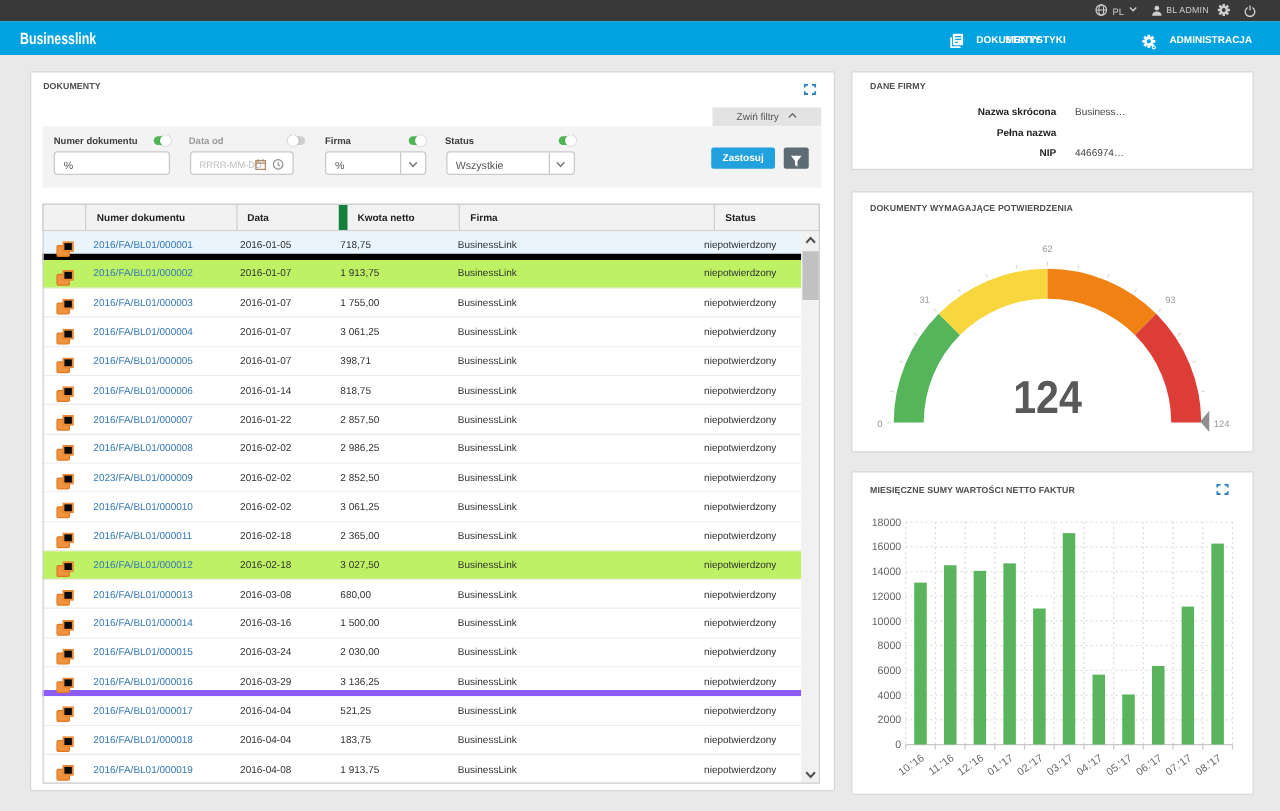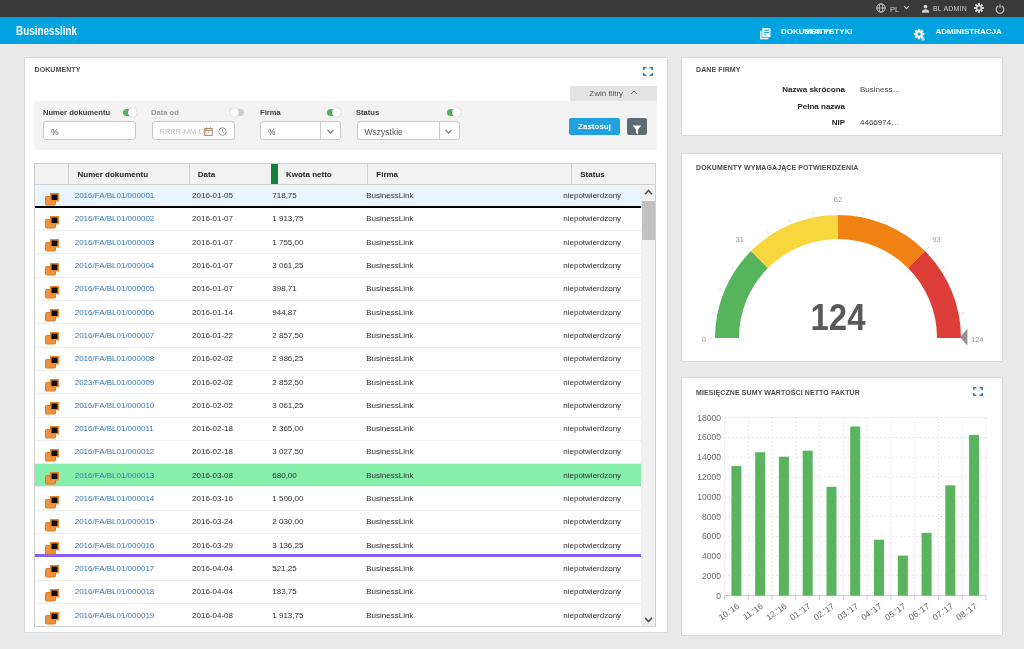--- a/index.html
+++ b/index.html
@@ -170,33 +170,33 @@
     </div>
 <div style="position:absolute;left:331.9px;top:0;width:204.0px;height:20px;border-left:1px solid #cfcfcf;box-sizing:border-box">
       <span style="position:absolute;left:8px;top:6px">Firma</span>
     </div>
 <div style="position:absolute;left:535.9px;top:0;width:85.3px;height:20px;border-left:1px solid #cfcfcf;box-sizing:border-box">
       <span style="position:absolute;left:8px;top:6px">Status</span>
     </div>
 </div>
 
 <div style="position:absolute;left:0;top:0;font-size:8px">
-<div style="position:absolute;left:34.4px;top:184.6px;width:606.2px;height:23.3px;background:#e9f4fd;border-bottom:2px solid #000000;box-sizing:border-box">
+<div style="position:absolute;left:34.4px;top:184.6px;width:606.2px;height:23.3px;background:#e9f4fd;border-bottom:5px solid #000000;box-sizing:border-box">
 <svg style="position:absolute;left:10.5px;top:8px" width="15" height="13" viewBox="0 0 15 13">
 <rect x="0.5" y="3.5" width="10" height="8.5" rx="1" fill="#f0923e" stroke="#e07820" stroke-width="1"></rect>
 <rect x="5.5" y="0.5" width="8" height="7.5" fill="#f0923e" stroke="#e88730" stroke-width="1"></rect>
 <rect x="6.5" y="1.5" width="6" height="5.5" fill="#0a0a0a"></rect>
 </svg>
 <div style="position:absolute;left:40.3px;top:6.5px;color:#3377b6">2016/FA/BL01/000001</div>
 <div style="position:absolute;left:157.7px;top:6.5px;color:#2f2f2f">2016-01-05</div>
 <div style="position:absolute;left:237.9px;top:6.5px;color:#2f2f2f">718,75</div>
 <div style="position:absolute;left:331.9px;top:6.5px;color:#2f2f2f">BusinessLink</div>
 <div style="position:absolute;left:528.9px;top:6.5px;color:#2f2f2f">niepotwierdzony</div>
 </div>
-<div style="position:absolute;left:34.4px;top:207.9px;width:606.2px;height:23.3px;background:#ffffff;border-bottom:1px solid #ececec;box-sizing:border-box">
+<div style="position:absolute;left:34.4px;top:207.9px;width:606.2px;height:23.3px;background:#bef264;border-bottom:1px solid #ececec;box-sizing:border-box">
 <svg style="position:absolute;left:10.5px;top:8px" width="15" height="13" viewBox="0 0 15 13">
 <rect x="0.5" y="3.5" width="10" height="8.5" rx="1" fill="#f0923e" stroke="#e07820" stroke-width="1"></rect>
 <rect x="5.5" y="0.5" width="8" height="7.5" fill="#f0923e" stroke="#e88730" stroke-width="1"></rect>
 <rect x="6.5" y="1.5" width="6" height="5.5" fill="#0a0a0a"></rect>
 </svg>
 <div style="position:absolute;left:40.3px;top:6.5px;color:#3377b6">2016/FA/BL01/000002</div>
 <div style="position:absolute;left:157.7px;top:6.5px;color:#2f2f2f">2016-01-07</div>
 <div style="position:absolute;left:237.9px;top:6.5px;color:#2f2f2f">1 913,75</div>
 <div style="position:absolute;left:331.9px;top:6.5px;color:#2f2f2f">BusinessLink</div>
 <div style="position:absolute;left:528.9px;top:6.5px;color:#2f2f2f">niepotwierdzony</div>
@@ -238,21 +238,21 @@
 <div style="position:absolute;left:528.9px;top:6.5px;color:#2f2f2f">niepotwierdzony</div>
 </div>
 <div style="position:absolute;left:34.4px;top:301.1px;width:606.2px;height:23.3px;background:#ffffff;border-bottom:1px solid #ececec;box-sizing:border-box">
 <svg style="position:absolute;left:10.5px;top:8px" width="15" height="13" viewBox="0 0 15 13">
 <rect x="0.5" y="3.5" width="10" height="8.5" rx="1" fill="#f0923e" stroke="#e07820" stroke-width="1"></rect>
 <rect x="5.5" y="0.5" width="8" height="7.5" fill="#f0923e" stroke="#e88730" stroke-width="1"></rect>
 <rect x="6.5" y="1.5" width="6" height="5.5" fill="#0a0a0a"></rect>
 </svg>
 <div style="position:absolute;left:40.3px;top:6.5px;color:#3377b6">2016/FA/BL01/000006</div>
 <div style="position:absolute;left:157.7px;top:6.5px;color:#2f2f2f">2016-01-14</div>
-<div style="position:absolute;left:237.9px;top:6.5px;color:#2f2f2f">944,87</div>
+<div style="position:absolute;left:237.9px;top:6.5px;color:#2f2f2f">818,75</div>
 <div style="position:absolute;left:331.9px;top:6.5px;color:#2f2f2f">BusinessLink</div>
 <div style="position:absolute;left:528.9px;top:6.5px;color:#2f2f2f">niepotwierdzony</div>
 </div>
 <div style="position:absolute;left:34.4px;top:324.4px;width:606.2px;height:23.3px;background:#ffffff;border-bottom:1px solid #ececec;box-sizing:border-box">
 <svg style="position:absolute;left:10.5px;top:8px" width="15" height="13" viewBox="0 0 15 13">
 <rect x="0.5" y="3.5" width="10" height="8.5" rx="1" fill="#f0923e" stroke="#e07820" stroke-width="1"></rect>
 <rect x="5.5" y="0.5" width="8" height="7.5" fill="#f0923e" stroke="#e88730" stroke-width="1"></rect>
 <rect x="6.5" y="1.5" width="6" height="5.5" fill="#0a0a0a"></rect>
 </svg>
 <div style="position:absolute;left:40.3px;top:6.5px;color:#3377b6">2016/FA/BL01/000007</div>
@@ -302,33 +302,33 @@
 <rect x="0.5" y="3.5" width="10" height="8.5" rx="1" fill="#f0923e" stroke="#e07820" stroke-width="1"></rect>
 <rect x="5.5" y="0.5" width="8" height="7.5" fill="#f0923e" stroke="#e88730" stroke-width="1"></rect>
 <rect x="6.5" y="1.5" width="6" height="5.5" fill="#0a0a0a"></rect>
 </svg>
 <div style="position:absolute;left:40.3px;top:6.5px;color:#3377b6">2016/FA/BL01/000011</div>
 <div style="position:absolute;left:157.7px;top:6.5px;color:#2f2f2f">2016-02-18</div>
 <div style="position:absolute;left:237.9px;top:6.5px;color:#2f2f2f">2 365,00</div>
 <div style="position:absolute;left:331.9px;top:6.5px;color:#2f2f2f">BusinessLink</div>
 <div style="position:absolute;left:528.9px;top:6.5px;color:#2f2f2f">niepotwierdzony</div>
 </div>
-<div style="position:absolute;left:34.4px;top:440.9px;width:606.2px;height:23.3px;background:#ffffff;border-bottom:1px solid #ececec;box-sizing:border-box">
+<div style="position:absolute;left:34.4px;top:440.9px;width:606.2px;height:23.3px;background:#bef264;border-bottom:1px solid #ececec;box-sizing:border-box">
 <svg style="position:absolute;left:10.5px;top:8px" width="15" height="13" viewBox="0 0 15 13">
 <rect x="0.5" y="3.5" width="10" height="8.5" rx="1" fill="#f0923e" stroke="#e07820" stroke-width="1"></rect>
 <rect x="5.5" y="0.5" width="8" height="7.5" fill="#f0923e" stroke="#e88730" stroke-width="1"></rect>
 <rect x="6.5" y="1.5" width="6" height="5.5" fill="#0a0a0a"></rect>
 </svg>
 <div style="position:absolute;left:40.3px;top:6.5px;color:#3377b6">2016/FA/BL01/000012</div>
 <div style="position:absolute;left:157.7px;top:6.5px;color:#2f2f2f">2016-02-18</div>
 <div style="position:absolute;left:237.9px;top:6.5px;color:#2f2f2f">3 027,50</div>
 <div style="position:absolute;left:331.9px;top:6.5px;color:#2f2f2f">BusinessLink</div>
 <div style="position:absolute;left:528.9px;top:6.5px;color:#2f2f2f">niepotwierdzony</div>
 </div>
-<div style="position:absolute;left:34.4px;top:464.2px;width:606.2px;height:23.3px;background:#86efac;border-bottom:1px solid #ececec;box-sizing:border-box">
+<div style="position:absolute;left:34.4px;top:464.2px;width:606.2px;height:23.3px;background:#ffffff;border-bottom:1px solid #ececec;box-sizing:border-box">
 <svg style="position:absolute;left:10.5px;top:8px" width="15" height="13" viewBox="0 0 15 13">
 <rect x="0.5" y="3.5" width="10" height="8.5" rx="1" fill="#f0923e" stroke="#e07820" stroke-width="1"></rect>
 <rect x="5.5" y="0.5" width="8" height="7.5" fill="#f0923e" stroke="#e88730" stroke-width="1"></rect>
 <rect x="6.5" y="1.5" width="6" height="5.5" fill="#0a0a0a"></rect>
 </svg>
 <div style="position:absolute;left:40.3px;top:6.5px;color:#3377b6">2016/FA/BL01/000013</div>
 <div style="position:absolute;left:157.7px;top:6.5px;color:#2f2f2f">2016-03-08</div>
 <div style="position:absolute;left:237.9px;top:6.5px;color:#2f2f2f">680,00</div>
 <div style="position:absolute;left:331.9px;top:6.5px;color:#2f2f2f">BusinessLink</div>
 <div style="position:absolute;left:528.9px;top:6.5px;color:#2f2f2f">niepotwierdzony</div>
@@ -350,21 +350,21 @@
 <rect x="0.5" y="3.5" width="10" height="8.5" rx="1" fill="#f0923e" stroke="#e07820" stroke-width="1"></rect>
 <rect x="5.5" y="0.5" width="8" height="7.5" fill="#f0923e" stroke="#e88730" stroke-width="1"></rect>
 <rect x="6.5" y="1.5" width="6" height="5.5" fill="#0a0a0a"></rect>
 </svg>
 <div style="position:absolute;left:40.3px;top:6.5px;color:#3377b6">2016/FA/BL01/000015</div>
 <div style="position:absolute;left:157.7px;top:6.5px;color:#2f2f2f">2016-03-24</div>
 <div style="position:absolute;left:237.9px;top:6.5px;color:#2f2f2f">2 030,00</div>
 <div style="position:absolute;left:331.9px;top:6.5px;color:#2f2f2f">BusinessLink</div>
 <div style="position:absolute;left:528.9px;top:6.5px;color:#2f2f2f">niepotwierdzony</div>
 </div>
-<div style="position:absolute;left:34.4px;top:534.1px;width:606.2px;height:23.3px;background:#ffffff;border-bottom:3px solid #8b5cf6;box-sizing:border-box">
+<div style="position:absolute;left:34.4px;top:534.1px;width:606.2px;height:23.3px;background:#ffffff;border-bottom:5px solid #8b5cf6;box-sizing:border-box">
 <svg style="position:absolute;left:10.5px;top:8px" width="15" height="13" viewBox="0 0 15 13">
 <rect x="0.5" y="3.5" width="10" height="8.5" rx="1" fill="#f0923e" stroke="#e07820" stroke-width="1"></rect>
 <rect x="5.5" y="0.5" width="8" height="7.5" fill="#f0923e" stroke="#e88730" stroke-width="1"></rect>
 <rect x="6.5" y="1.5" width="6" height="5.5" fill="#0a0a0a"></rect>
 </svg>
 <div style="position:absolute;left:40.3px;top:6.5px;color:#3377b6">2016/FA/BL01/000016</div>
 <div style="position:absolute;left:157.7px;top:6.5px;color:#2f2f2f">2016-03-29</div>
 <div style="position:absolute;left:237.9px;top:6.5px;color:#2f2f2f">3 136,25</div>
 <div style="position:absolute;left:331.9px;top:6.5px;color:#2f2f2f">BusinessLink</div>
 <div style="position:absolute;left:528.9px;top:6.5px;color:#2f2f2f">niepotwierdzony</div>

